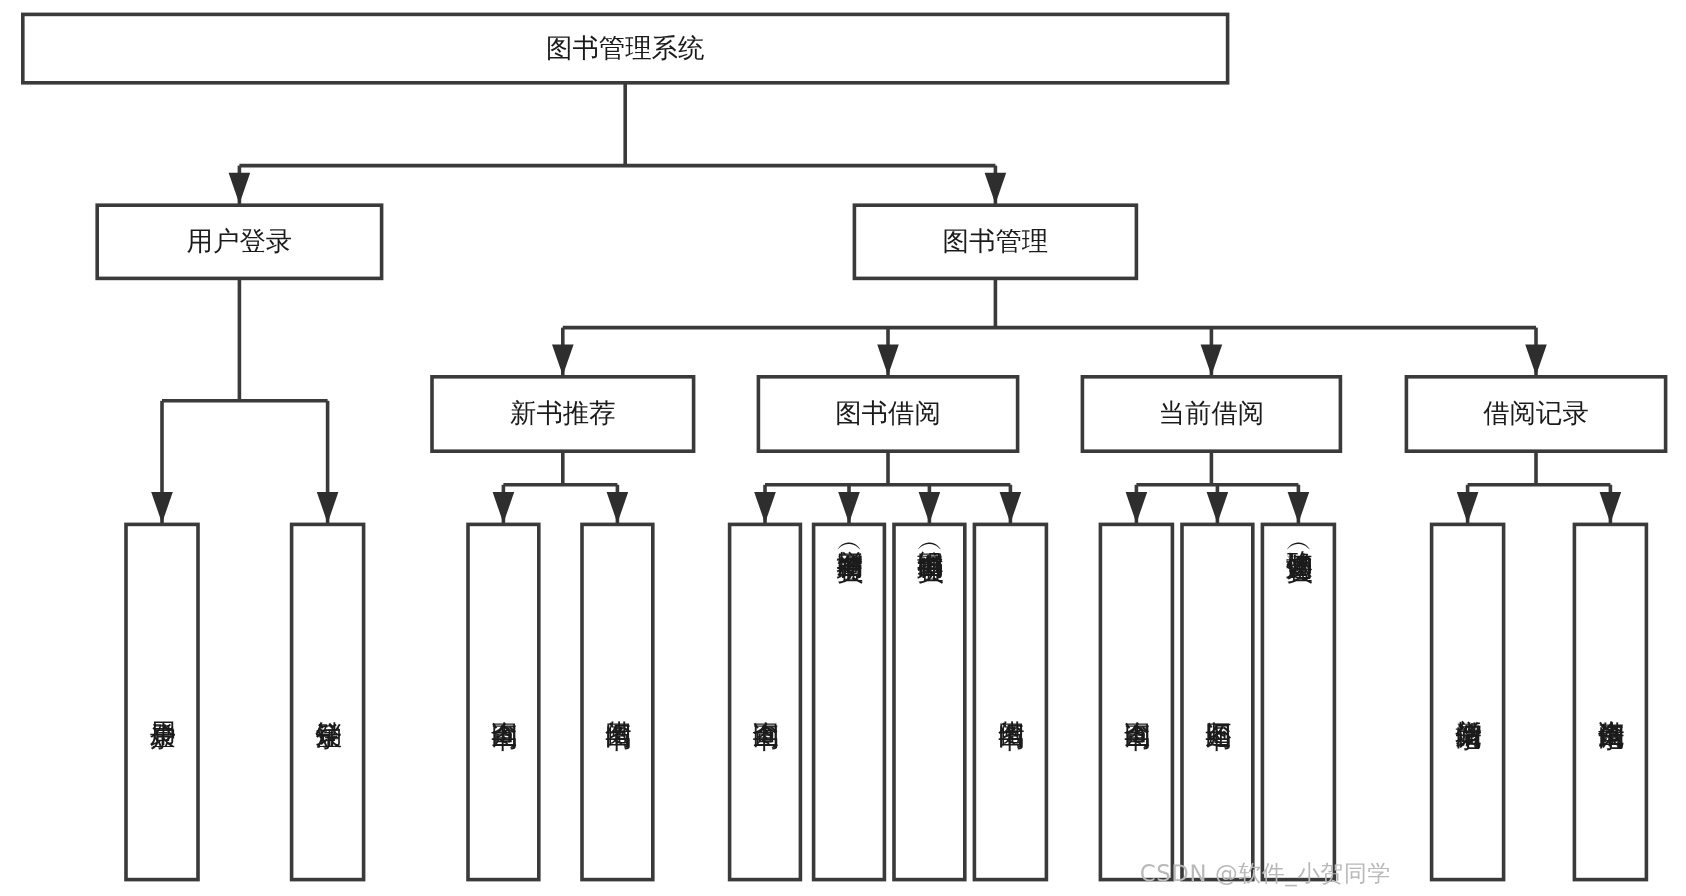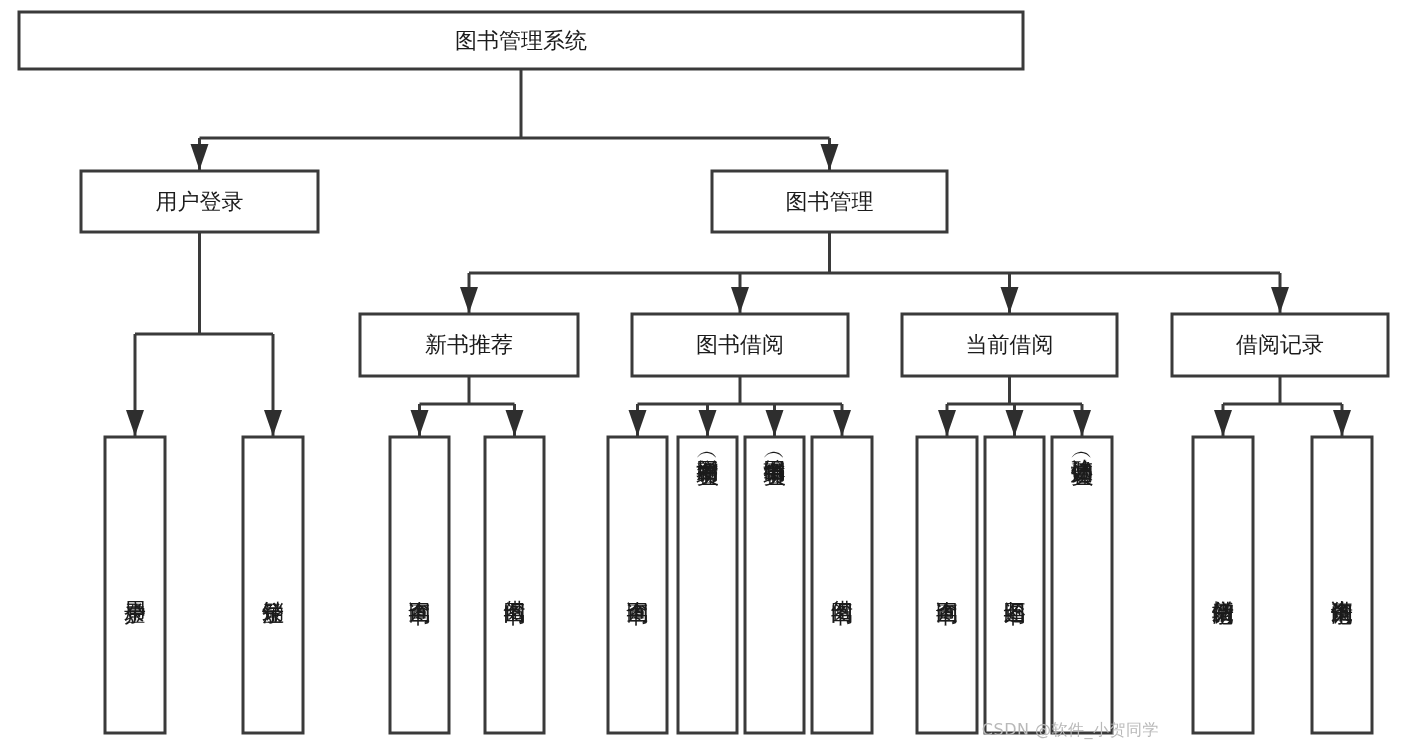--- a/index.html
+++ b/index.html
@@ -68,21 +68,21 @@
     white-space: nowrap;
   }
   .leaf-label.align-top {
     align-self: flex-start;
   }
   .watermark {
     position: absolute;
     right: 14px;
     bottom: 6px;
     font-family: "DejaVu Sans", "Liberation Sans", sans-serif;
-    font-size: 16px;
+    font-size: 19px;
     color: #b9b9b9;
     letter-spacing: 0.5px;
     white-space: nowrap;
   }
 </style>
 </head>
 <body>
 
 <div id="diagram-root">
 

